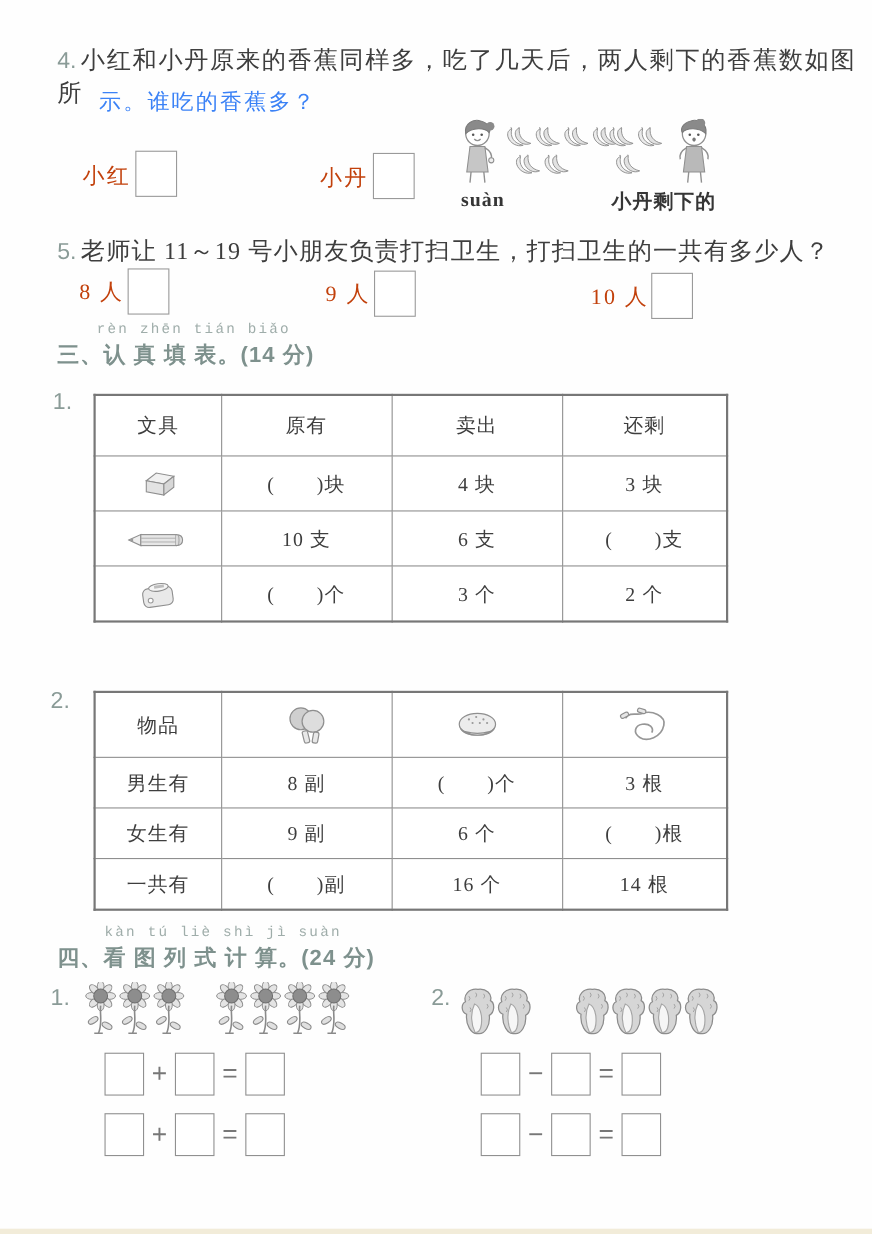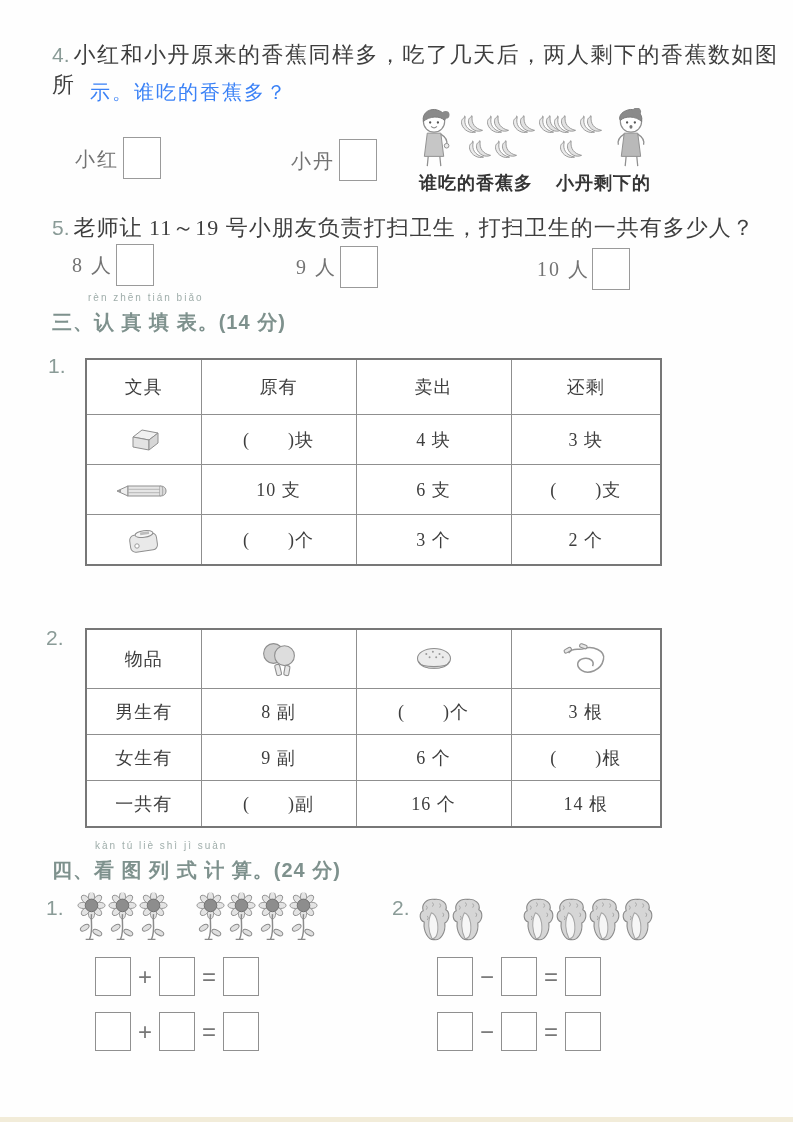--- a/index.html
+++ b/index.html
@@ -8,29 +8,29 @@
     background:#fefefe;overflow:hidden;
     font-family:"Liberation Serif","DejaVu Serif",serif;color:#3e3e3e;
   }
   .abs{position:absolute;}
   .qnum{
     font-family:"Liberation Sans","DejaVu Sans",sans-serif;
     color:#8a9b97;font-size:21px;
   }
   .qtext{font-size:22px;letter-spacing:1.5px;color:#3e3e3e;}
   .qtext2{font-size:20px;letter-spacing:2px;color:#3b82f6;}
-  .cjklabel{font-size:20px;letter-spacing:2px;color:#737373;}
+  .cjklabel{font-size:20px;letter-spacing:2px;color:#c2410c;}
   .ansbox{
     position:absolute;width:36px;height:40px;
     border:1px solid #9a9a9a;background:#fff;
   }
   .caption{font-size:18px;font-weight:600;letter-spacing:1px;color:#353535;}
   .pinyin{
-    font-family:Liberation Sans, sans-serif;
-    font-size:10px;color:#9fadaa;letter-spacing:2px;
+    font-family:Liberation Mono, monospace;
+    font-size:13px;color:#9fadaa;letter-spacing:2px;
   }
   .sectitle{
     font-family:"Liberation Sans","DejaVu Sans",sans-serif;
     font-size:20px;font-weight:600;color:#7e918d;letter-spacing:1px;
   }
   .wtable{position:absolute;border-collapse:collapse;table-layout:fixed;background:#fff;border:2px solid #777;}
   .wtable td{
     border:1px solid #8f8f8f;text-align:center;vertical-align:middle;
     font-size:18px;letter-spacing:1px;color:#3e3e3e;
   }
@@ -202,21 +202,21 @@
       <div class="brow" style="margin-left:8px">
           <svg class="bn" viewBox="0 0 30 24">
             <use href="#sym-banana"></use>
           </svg>
           <svg class="bn" viewBox="0 0 30 24">
             <use href="#sym-banana"></use>
           </svg>
         </div>
     </div>
   </div>
-  <div class="abs caption" style="left:419px;top:171px">谁吃的香蕉多</div>
+  <div class="abs caption" style="left:419px;top:171px">suàn</div>
 
   <div class="abs fig" style="left:553px;top:108px">
     <div class="bgrid">
       <div class="brow">
           <svg class="bn" viewBox="0 0 30 24">
             <use href="#sym-banana"></use>
           </svg>
           <svg class="bn" viewBox="0 0 30 24">
             <use href="#sym-banana"></use>
           </svg>

